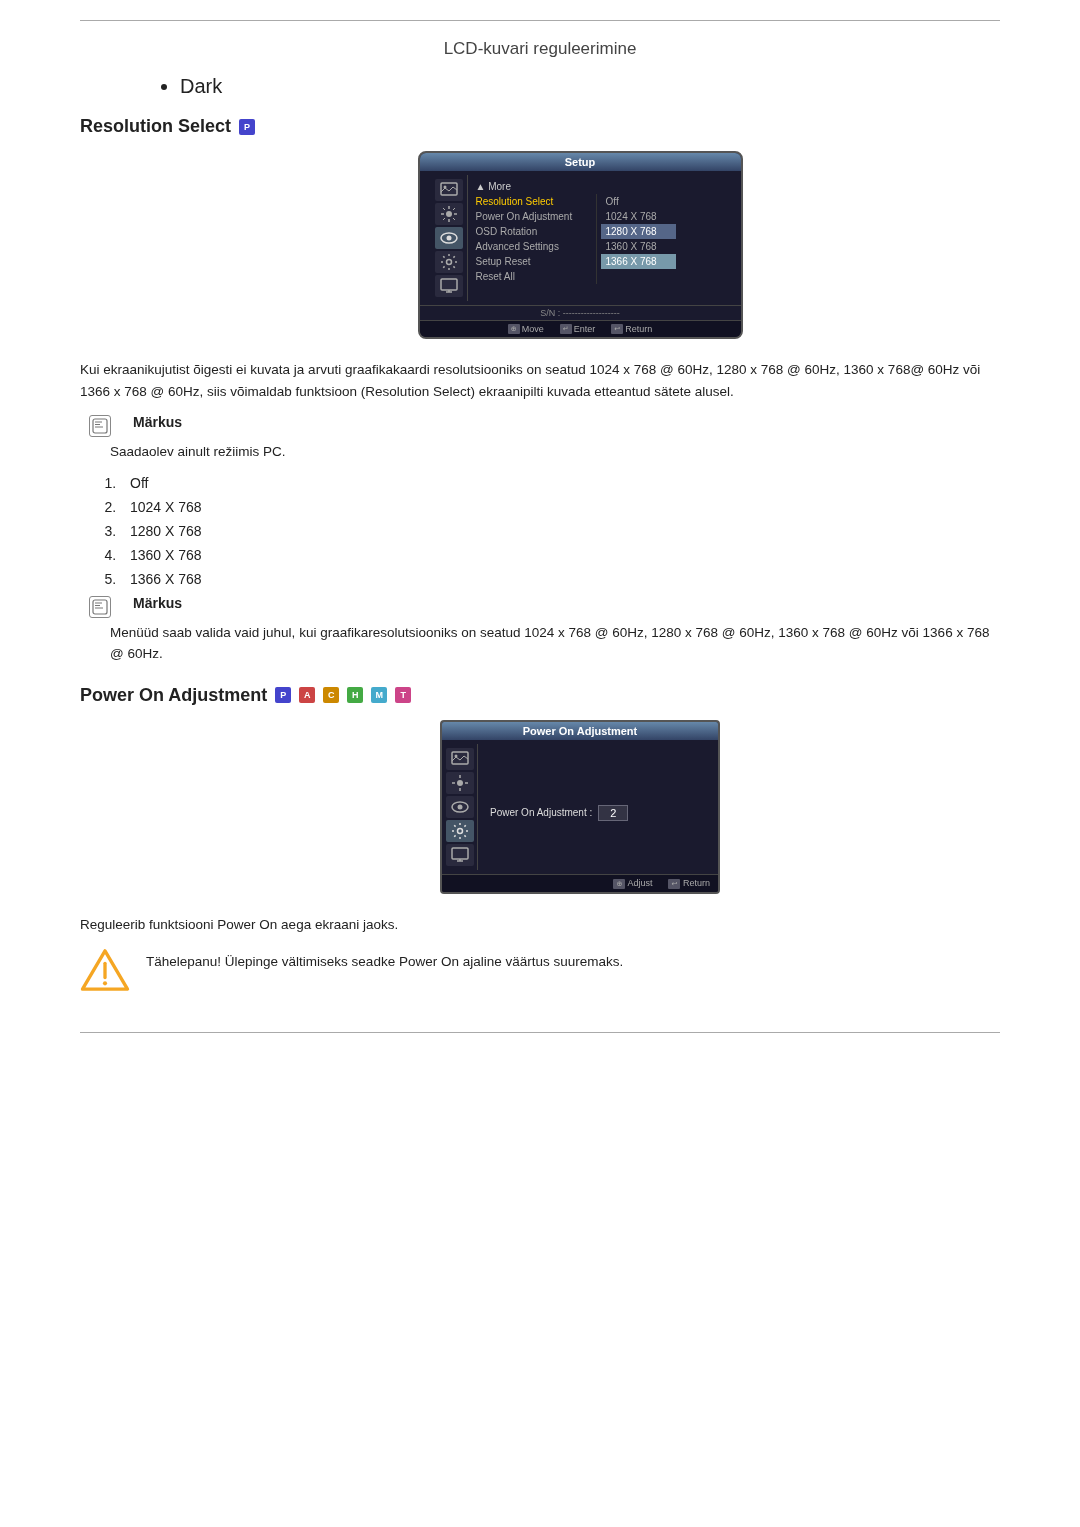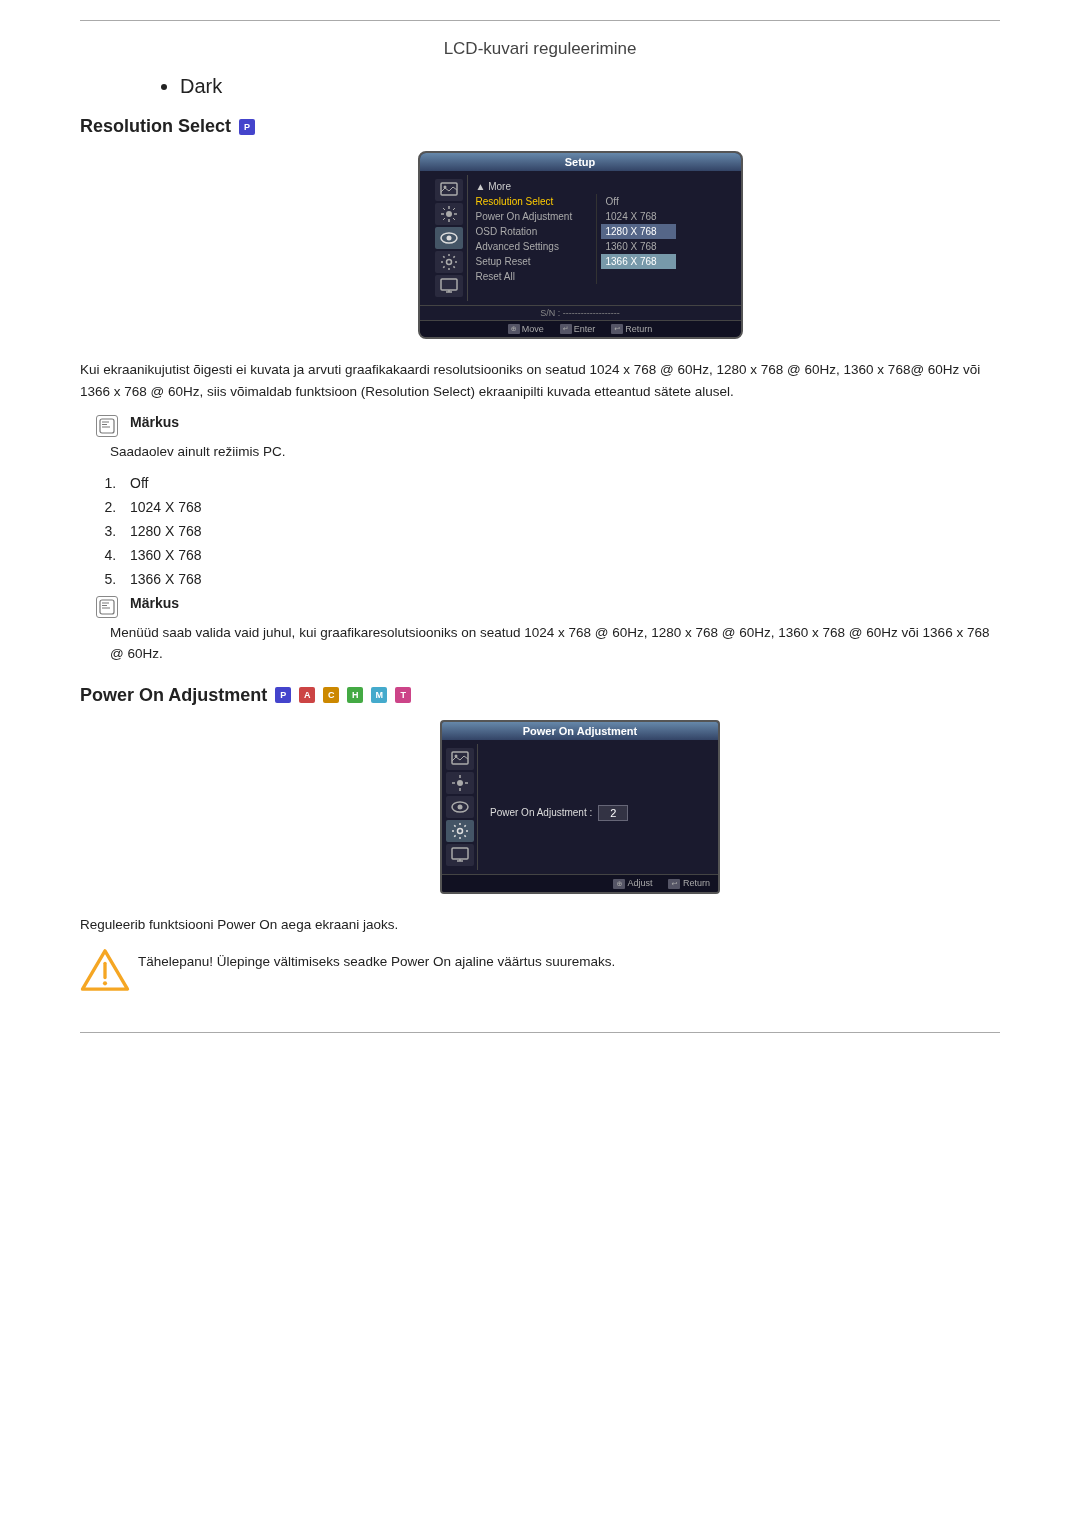--- a/index.html
+++ b/index.html
@@ -186,22 +186,22 @@
     .description-text {
       font-size: 13.5px;
       line-height: 1.6;
       margin: 8px 0 12px 0;
       color: #222;
     }
 
     .note-box {
       display: flex;
       align-items: flex-start;
-      gap: 12px;
-      margin: 8px 16px;
+      gap: 22px;
+      margin: 8px 9px;
     }
 
     .note-icon {
       width: 22px;
       height: 22px;
       border: 1.5px solid #888;
       border-radius: 3px;
       display: flex;
       align-items: center;
       justify-content: center;
@@ -218,21 +218,21 @@
 
     .numbered-list li {
       margin-bottom: 8px;
       font-size: 14px;
       padding-left: 10px;
     }
 
     .warning-box {
       display: flex;
       align-items: flex-start;
-      gap: 8px;
+      gap: 16px;
       margin: 10px 0;
     }
 
     .warning-triangle {
       width: 50px;
       height: 44px;
       flex-shrink: 0;
     }
 
     .warning-text {

